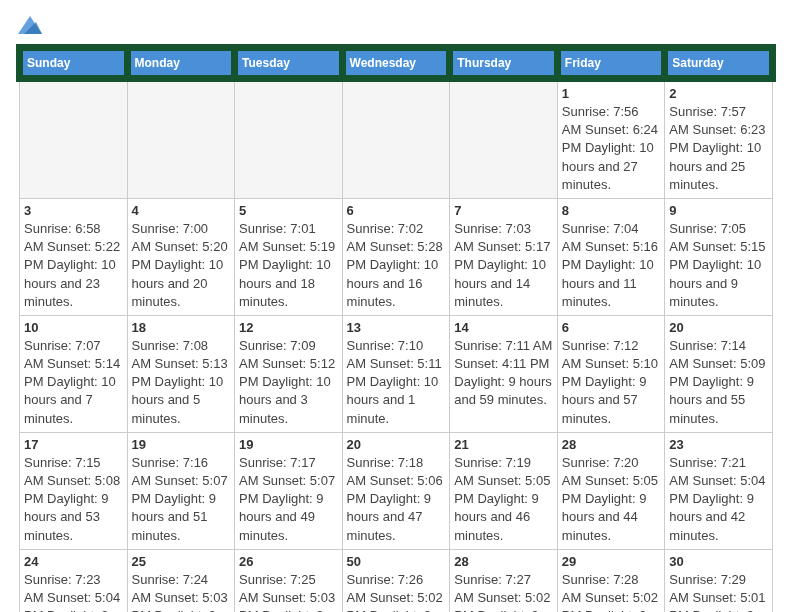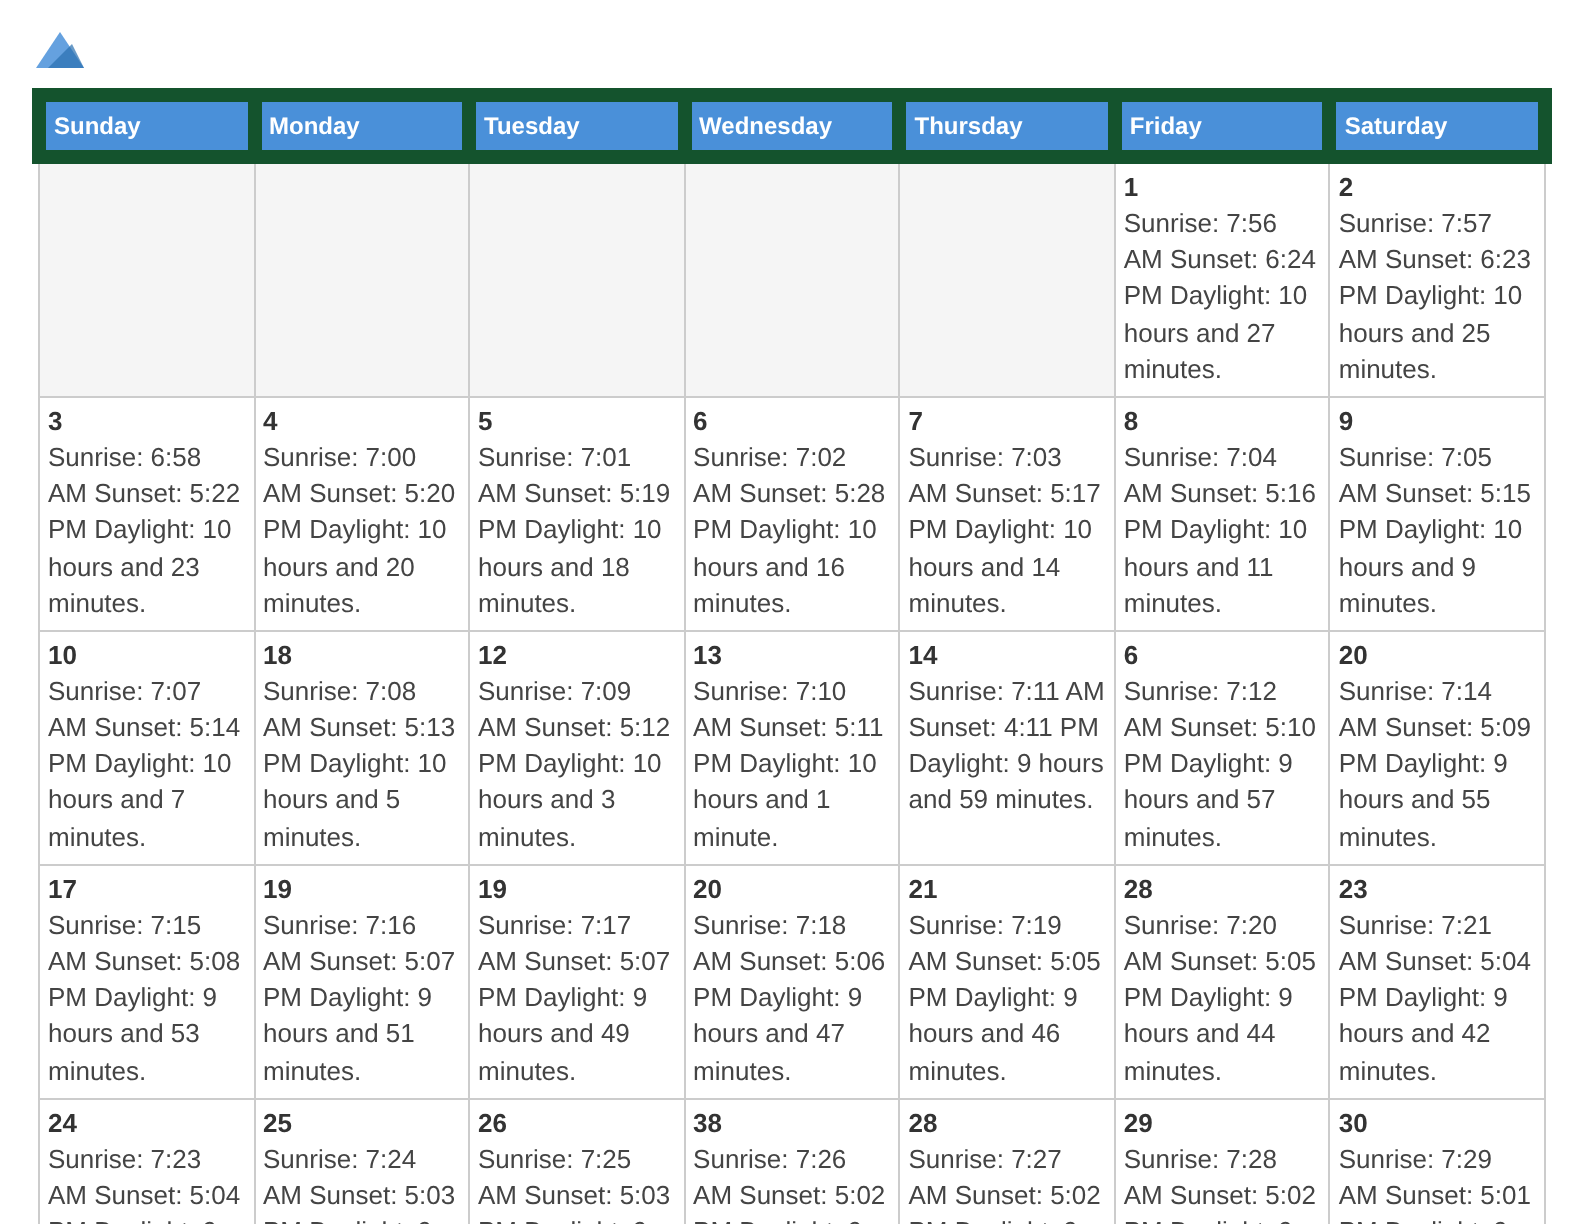--- a/index.html
+++ b/index.html
@@ -283,21 +283,21 @@
 Sunset: 5:03 PM
 Daylight: 9 hours and 39 minutes.</div>
         </td>
         <td>
           <span class="day-number">26</span>
           <div class="day-info">Sunrise: 7:25 AM
 Sunset: 5:03 PM
 Daylight: 9 hours and 37 minutes.</div>
         </td>
         <td>
-          <span class="day-number">38</span>
+          <span class="day-number">50</span>
           <div class="day-info">Sunrise: 7:26 AM
 Sunset: 5:02 PM
 Daylight: 9 hours and 36 minutes.</div>
         </td>
         <td>
           <span class="day-number">28</span>
           <div class="day-info">Sunrise: 7:27 AM
 Sunset: 5:02 PM
 Daylight: 9 hours and 35 minutes.</div>
         </td>

